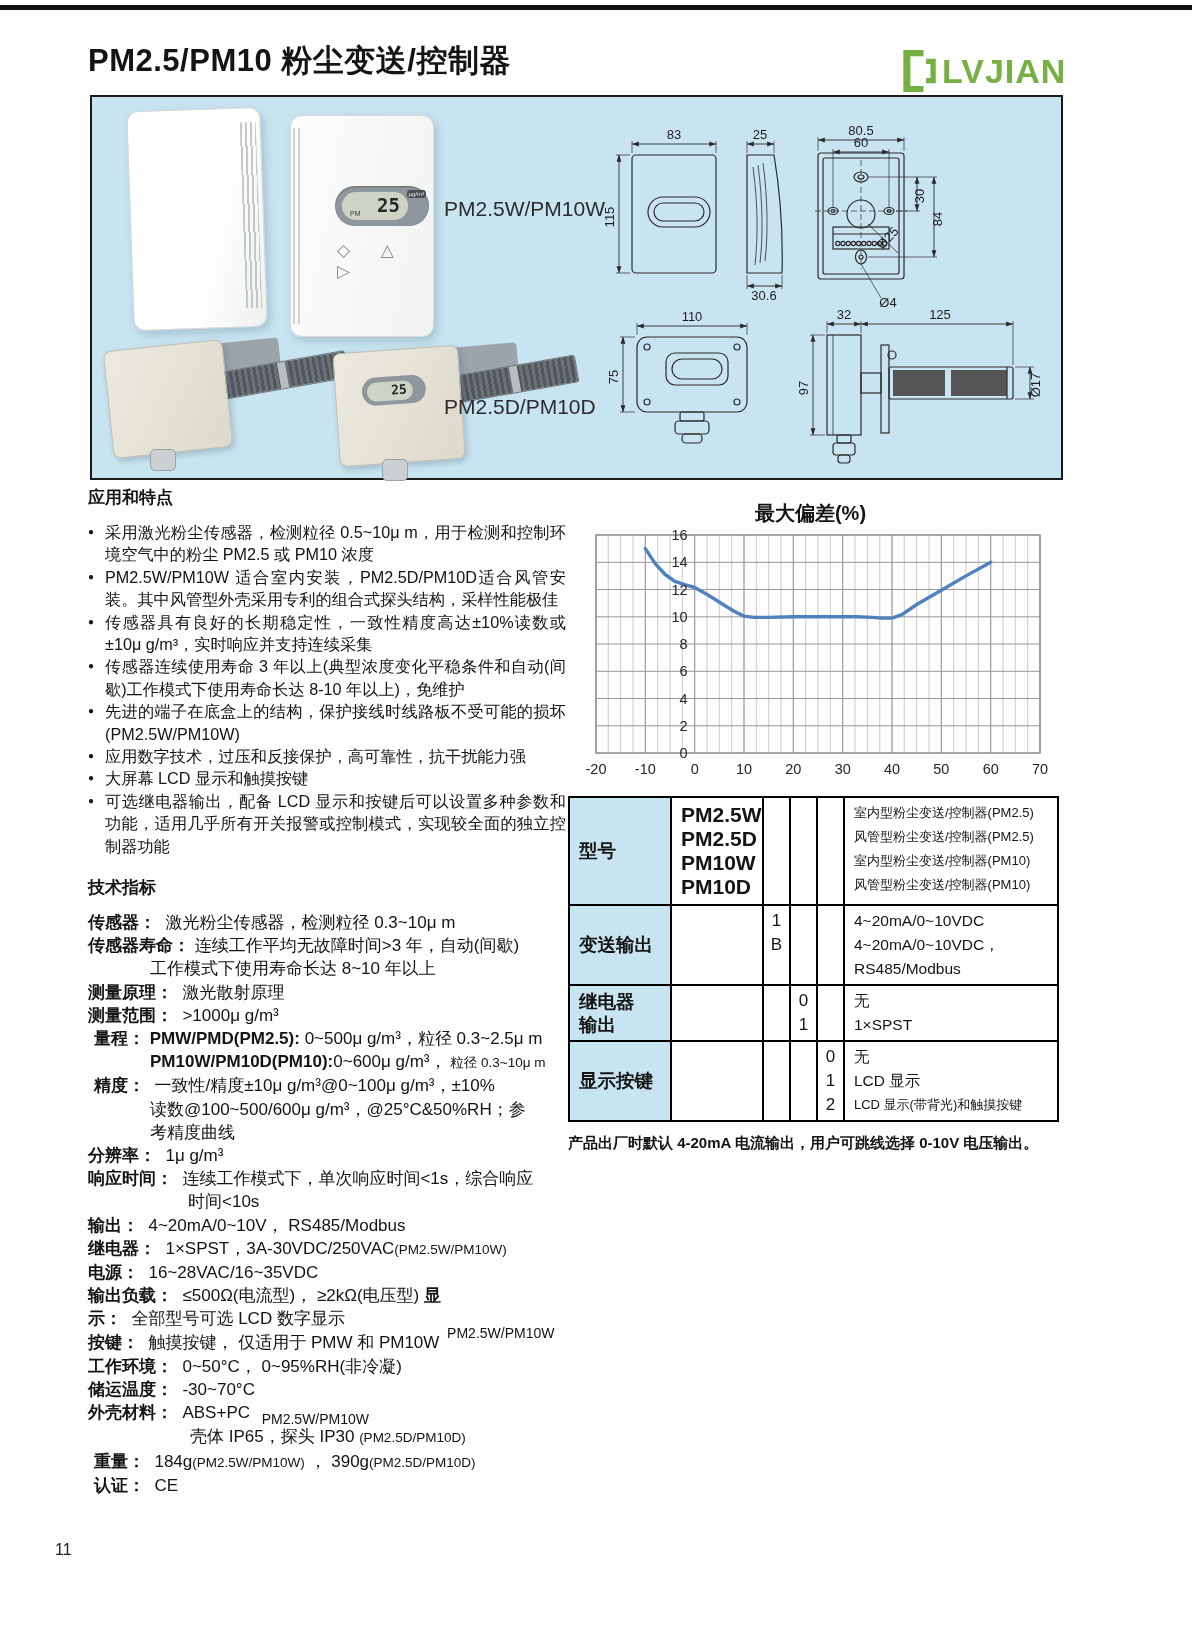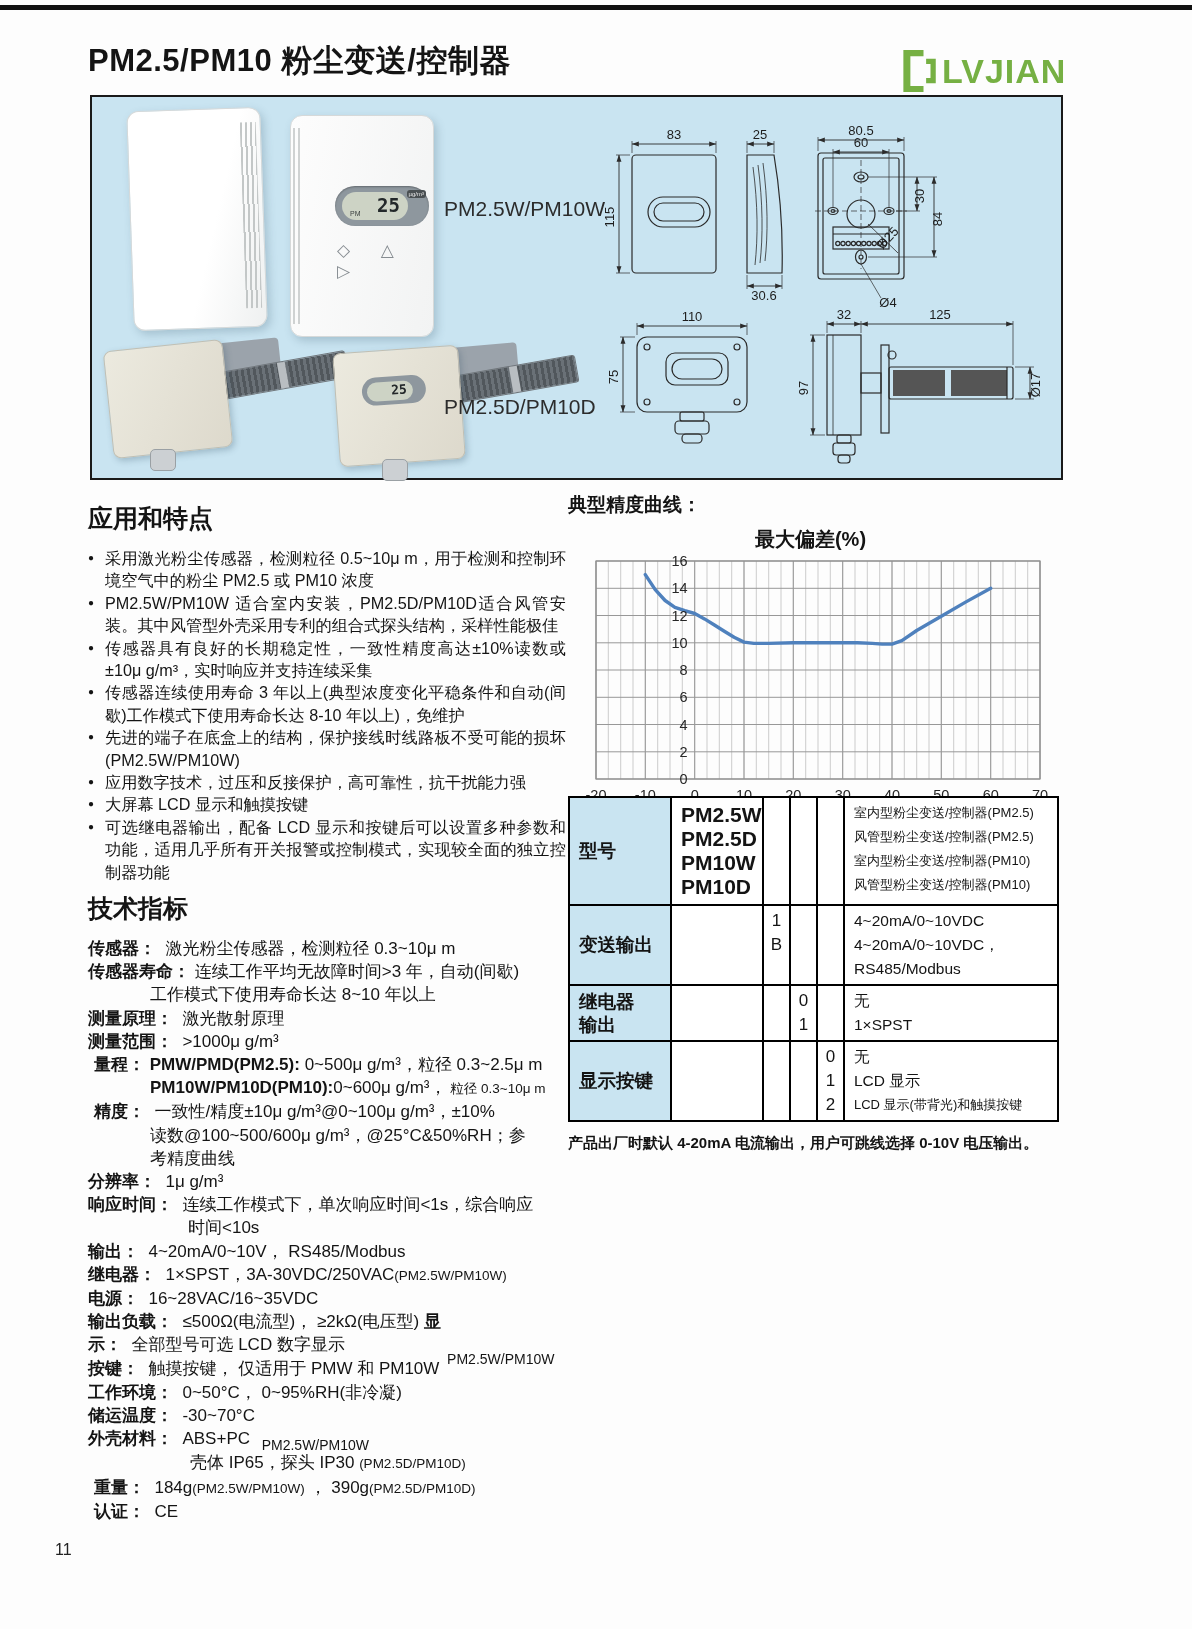--- a/index.html
+++ b/index.html
@@ -51,21 +51,21 @@
   .dlcd{position:absolute;width:64px;height:28px;background:#8e979e;border-radius:14px;display:flex;align-items:center;}
   .dlcd .lcd-screen{margin-left:5px;width:46px;height:19px;border-radius:10px;}
   .dlcd .lcd-val{font-size:13px;right:6px;top:1px;}
   .plabel{position:absolute;font-size:21px;color:#2c2c2c;}
   .plabel-wall{left:352px;top:100px;}
   .plabel-duct{left:352px;top:298px;}
   .drawings{position:absolute;left:0;top:0;width:969px;height:381px;pointer-events:none;}
   .dimt{font-size:13px;fill:#1d1d1d;text-anchor:middle;font-family:"Liberation Sans",sans-serif;}
 
   
-  .sec-h{margin:16px 0 12px 0;font-size:25px;font-weight:bold;}
+  .sec-h{margin:0 0 12px 0;font-size:17px;font-weight:bold;}
   .features{position:absolute;left:88px;top:486px;width:478px;}
   .feat{display:flex;font-size:16.2px;line-height:22.4px;text-align:justify;}
   .feat-dot{flex:0 0 17px;font-size:10px;line-height:22.4px;}
   .specs{position:absolute;left:88px;top:876px;width:485px;}
   .spec-list{margin-top:10px;font-size:17px;line-height:23.2px;}
   .spec-line{white-space:pre-wrap;}
   .spec-line span{white-space:pre-wrap;}
   .sg-b{font-weight:bold;}
   .sg-sm{font-size:13.5px;}
   .sg-sup{font-size:14px;position:relative;top:-10px;}
@@ -323,21 +323,20 @@
           <span>大屏幕 LCD 显示和触摸按键</span>
         </div>
         <div class="feat">
           <span class="feat-dot">●</span>
           <span>可选继电器输出，配备 LCD 显示和按键后可以设置多种参数和功能，适用几乎所有开关报警或控制模式，实现较全面的独立控制器功能</span>
         </div>
       </div>
   </div>
 
   <div class="curve">
-    <div class="curve-h">典型精度曲线：</div>
     <div class="chart-title">最大偏差(%)</div>
     <svg id="curve-svg" viewBox="0 0 485 252">
         <line x1="28.0" y1="6" x2="28.0" y2="224" stroke="#ababab" stroke-width="0.6"></line>
         <line x1="40.3" y1="6" x2="40.3" y2="224" stroke="#ababab" stroke-width="0.6"></line>
         <line x1="52.7" y1="6" x2="52.7" y2="224" stroke="#ababab" stroke-width="0.6"></line>
         <line x1="65.0" y1="6" x2="65.0" y2="224" stroke="#ababab" stroke-width="0.6"></line>
         <line x1="77.3" y1="6" x2="77.3" y2="224" stroke="#ababab" stroke-width="0.6"></line>
         <line x1="89.7" y1="6" x2="89.7" y2="224" stroke="#ababab" stroke-width="0.6"></line>
         <line x1="102.0" y1="6" x2="102.0" y2="224" stroke="#ababab" stroke-width="0.6"></line>
         <line x1="114.3" y1="6" x2="114.3" y2="224" stroke="#ababab" stroke-width="0.6"></line>

